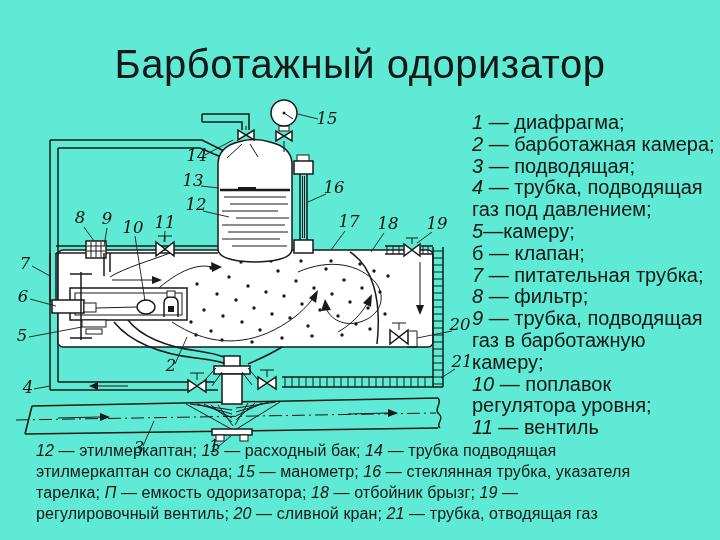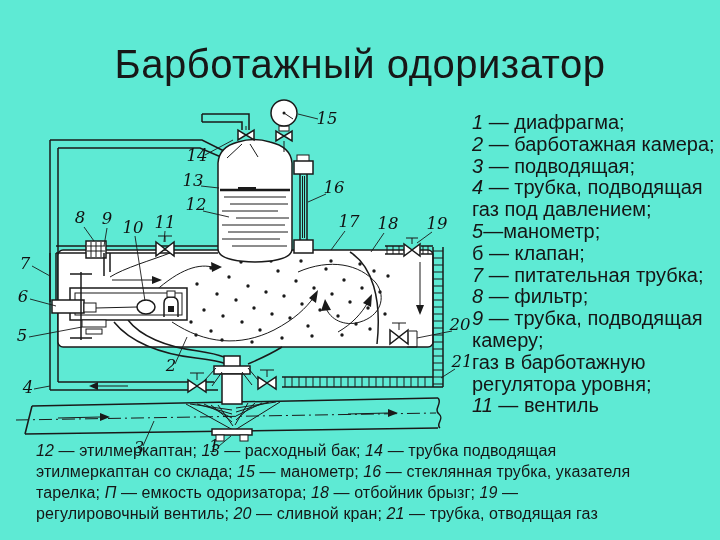--- a/index.html
+++ b/index.html
@@ -341,27 +341,28 @@
       <text class="lbl" x="462" y="367" text-anchor="middle">21</text>
     </g>
   </svg>
 
   <div class="legend">
       <div><span class="em">1</span><span> — диафрагма;</span></div>
       <div><span class="em">2</span><span> — барботажная камера;</span></div>
       <div><span class="em">3</span><span> — подводящая;</span></div>
       <div><span class="em">4</span><span> — трубка, подводящая</span></div>
       <div><span>газ под давлением;</span></div>
-      <div><span class="em">5</span><span>—манометр;</span></div>
+      <div><span class="em">5</span><span>—камеру;</span></div>
       <div><span>б — клапан;</span></div>
       <div><span class="em">7</span><span> — питательная трубка;</span></div>
       <div><span class="em">8</span><span> — фильтр;</span></div>
       <div><span class="em">9</span><span> — трубка, подводящая</span></div>
+      <div><span>газ в барботажную</span></div>
       <div><span>камеру;</span></div>
-      <div><span>газ в барботажную</span></div>
+      <div><span class="em">10</span><span> — поплавок</span></div>
       <div><span>регулятора уровня;</span></div>
       <div><span class="em">11</span><span> — вентиль</span></div>
     </div>
 
   <div class="caption">
       <div><span class="em">12</span><span> — этилмеркаптан; </span><span class="em">13</span><span> — расходный бак; </span><span class="em">14</span><span> — трубка подводящая</span></div>
       <div><span>этилмеркаптан со склада; </span><span class="em">15</span><span> — манометр; </span><span class="em">16</span><span> — стеклянная трубка, указателя</span></div>
       <div><span>тарелка; </span><span class="em">П</span><span> — емкость одоризатора; </span><span class="em">18</span><span> — отбойник брызг; </span><span class="em">19</span><span> —</span></div>
       <div><span>регулировочный вентиль; </span><span class="em">20</span><span> — сливной кран; </span><span class="em">21</span><span> — трубка, отводящая газ</span></div>
     </div>

